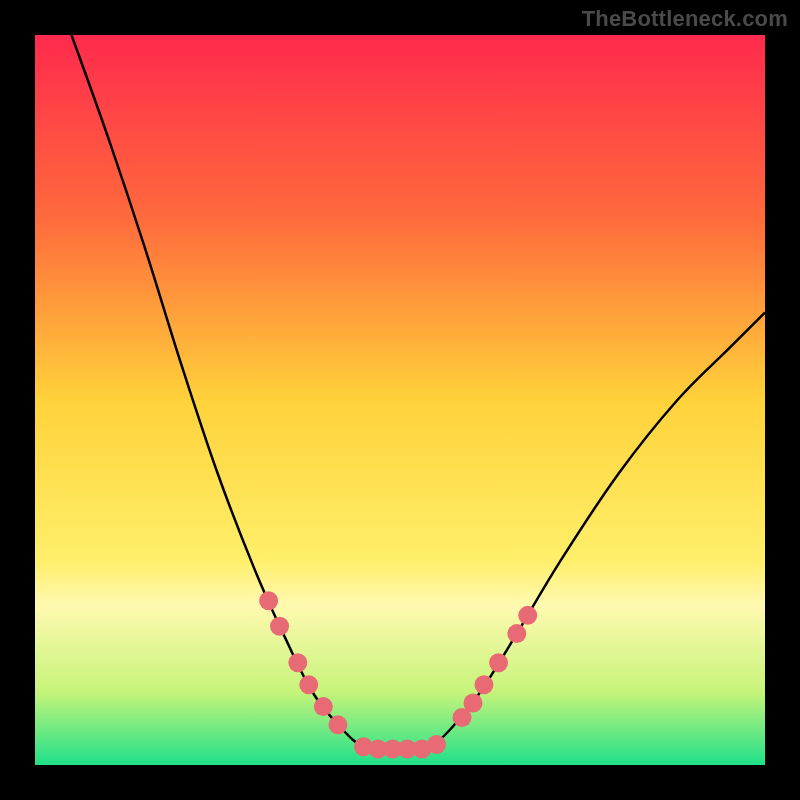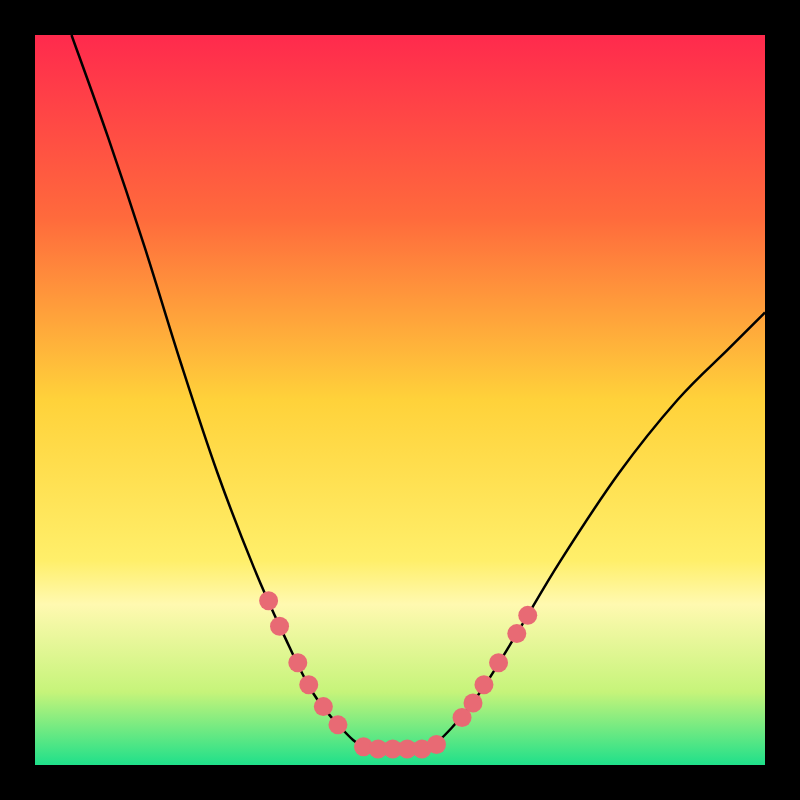--- a/index.html
+++ b/index.html
@@ -4,20 +4,21 @@
 <style>
 html,body{margin:0;padding:0;width:800px;height:800px;overflow:hidden;background:#000;}
 #wrap{position:relative;width:800px;height:800px;background:#000;}
 #plot{position:absolute;left:35px;top:35px;width:730px;height:730px;}
 #attr{position:absolute;top:6px;right:12px;font-family:Arial,Helvetica,sans-serif;font-size:22px;font-weight:600;color:#4a4a4a;letter-spacing:0.2px;}
 </style>
 </head>
 <body>
 
 <div id="wrap">
+  <div id="attr">TheBottleneck.com</div>
   <svg id="plot" viewBox="0 0 730 730" preserveAspectRatio="none">
     <defs>
       <linearGradient id="bg" x1="0" y1="0" x2="0" y2="1">
           <stop offset="0%" stop-color="#ff2a4d"></stop>
           <stop offset="25%" stop-color="#ff6a3c"></stop>
           <stop offset="50%" stop-color="#ffd23a"></stop>
           <stop offset="72%" stop-color="#ffef6a"></stop>
           <stop offset="78%" stop-color="#fff9b0"></stop>
           <stop offset="90%" stop-color="#c6f47a"></stop>
           <stop offset="100%" stop-color="#1fe08a"></stop>

